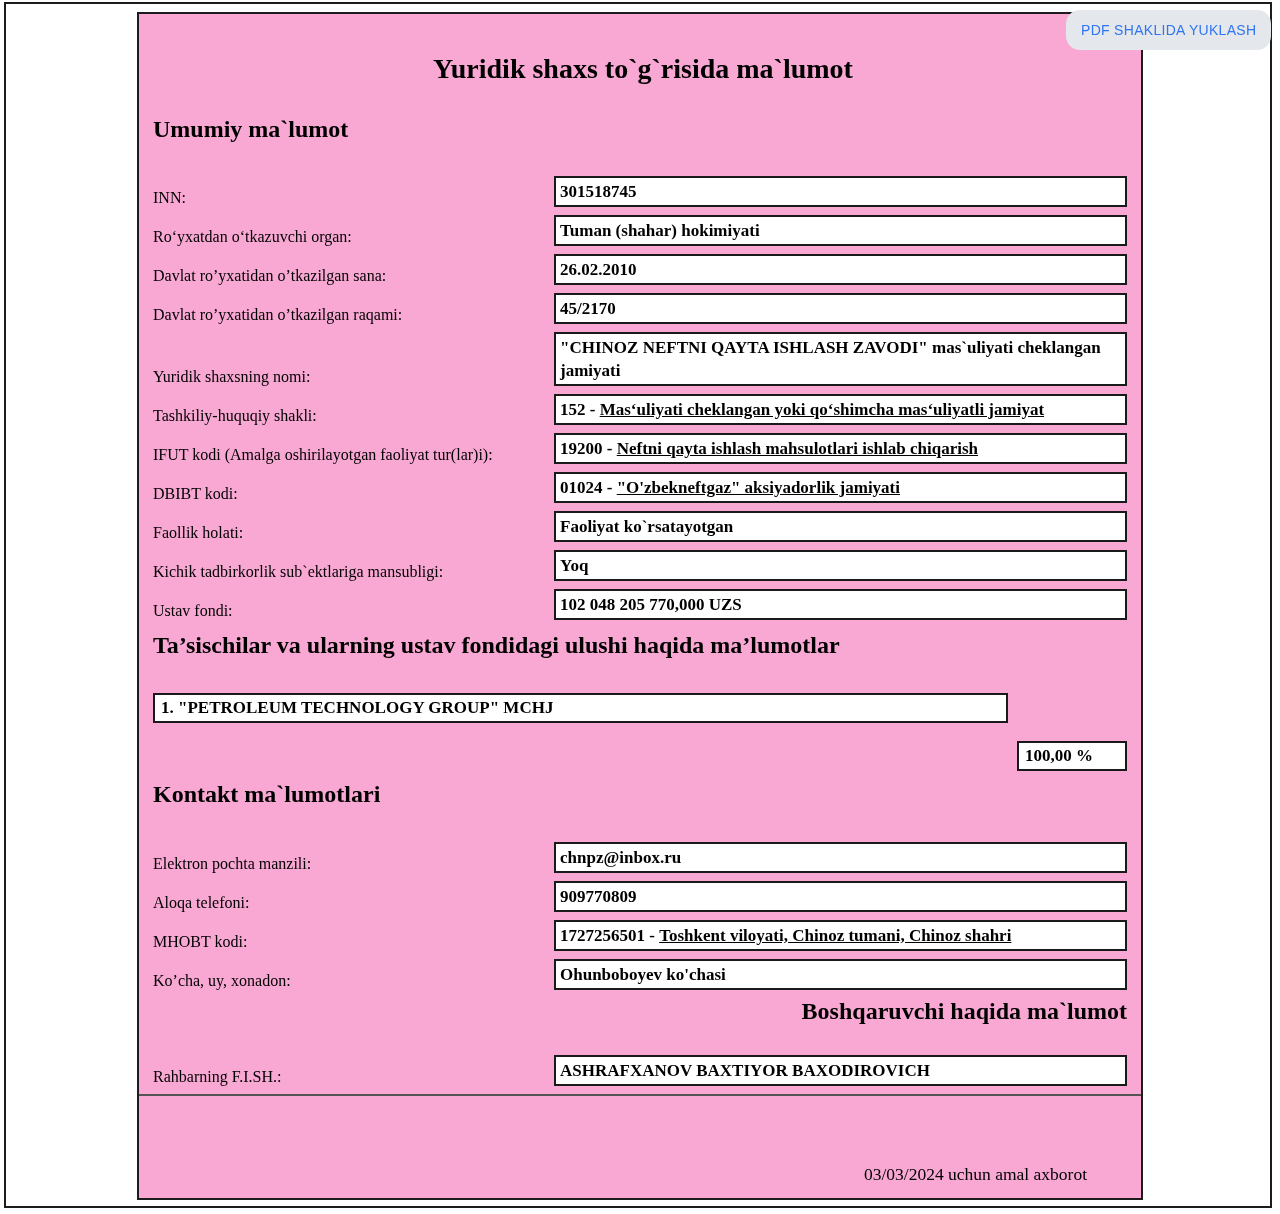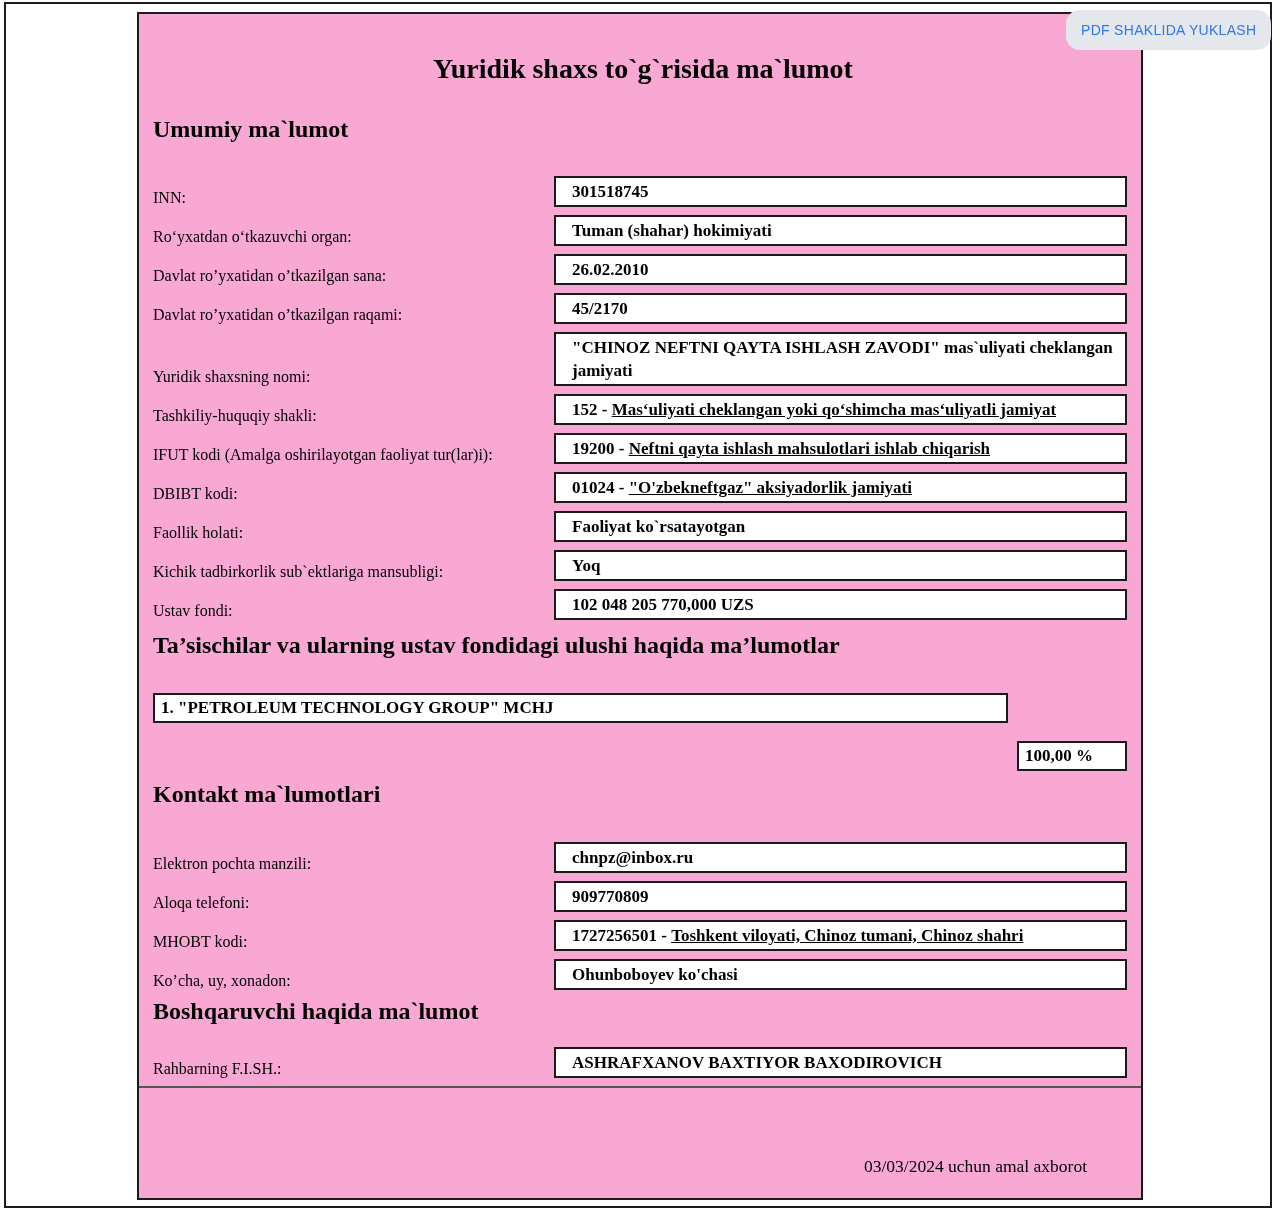--- a/index.html
+++ b/index.html
@@ -25,28 +25,28 @@
     font-family:"Liberation Sans", sans-serif; font-size:14px; letter-spacing:0.3px;
   }
 
   .doc-title { width:980px; margin:0 auto; text-align:center;
     font-size:28px; font-weight:bold; line-height:1.2; }
 
   .section-heading { font-size:24px; font-weight:bold; }
   .h-general  { margin:30px 0 33px; }
   .h-founders { margin:12px 0 34px; }
   .h-contacts { margin:10px 0 34px; }
-  .h-manager  { margin:8px 0 22px; }
+  .h-manager  { margin:8px 0 30px;text-align:right; }
 
   .frow { display:flex; align-items:flex-end; margin-bottom:8px; }
   .flabel { width:401px; flex:none; font-size:16px; padding-right:12px; }
   .fbox {
     flex:1; min-height:30px; border:2px solid #1a1a1a; background:#fff;
     display:flex; align-items:center; flex-wrap:wrap;
-    padding:2px 2px 2px 16px; font-size:17px; font-weight:bold; line-height:23px;
+    padding:2px 2px 2px 4px; font-size:17px; font-weight:bold; line-height:23px;
   }
   .fbox a { color:#000; text-decoration:underline; }
   .fprefix { white-space:pre; }
 
   .founders-row { display:flex; gap:9px; }
   .fcell { border:2px solid #1a1a1a; height:30px; display:flex; align-items:center;
     font-size:17px; font-weight:bold; padding:0 6px; background:#fff; }
   .fcell-name { flex:1; }
   .fcell-share { width:110px; flex:none;margin-top:48px; }
 

